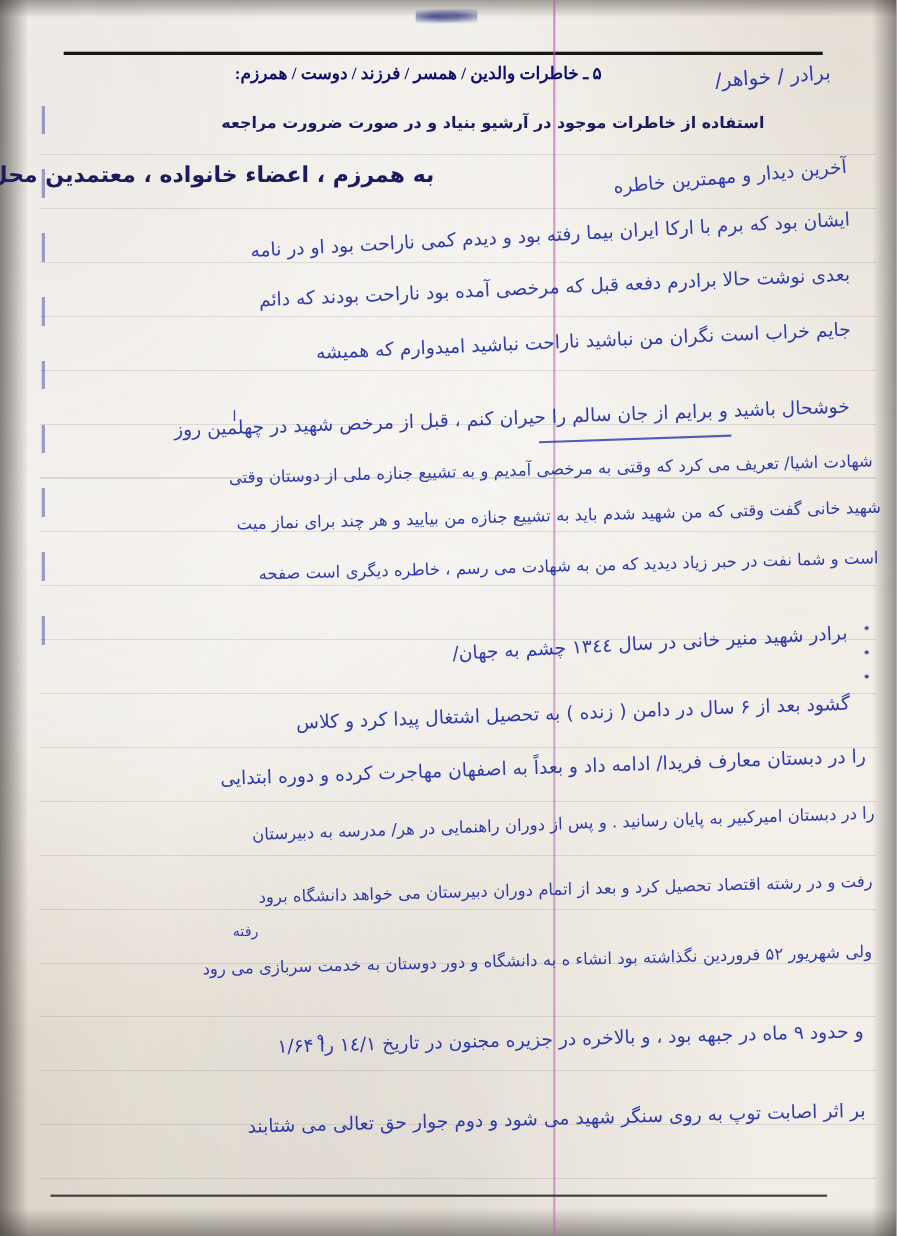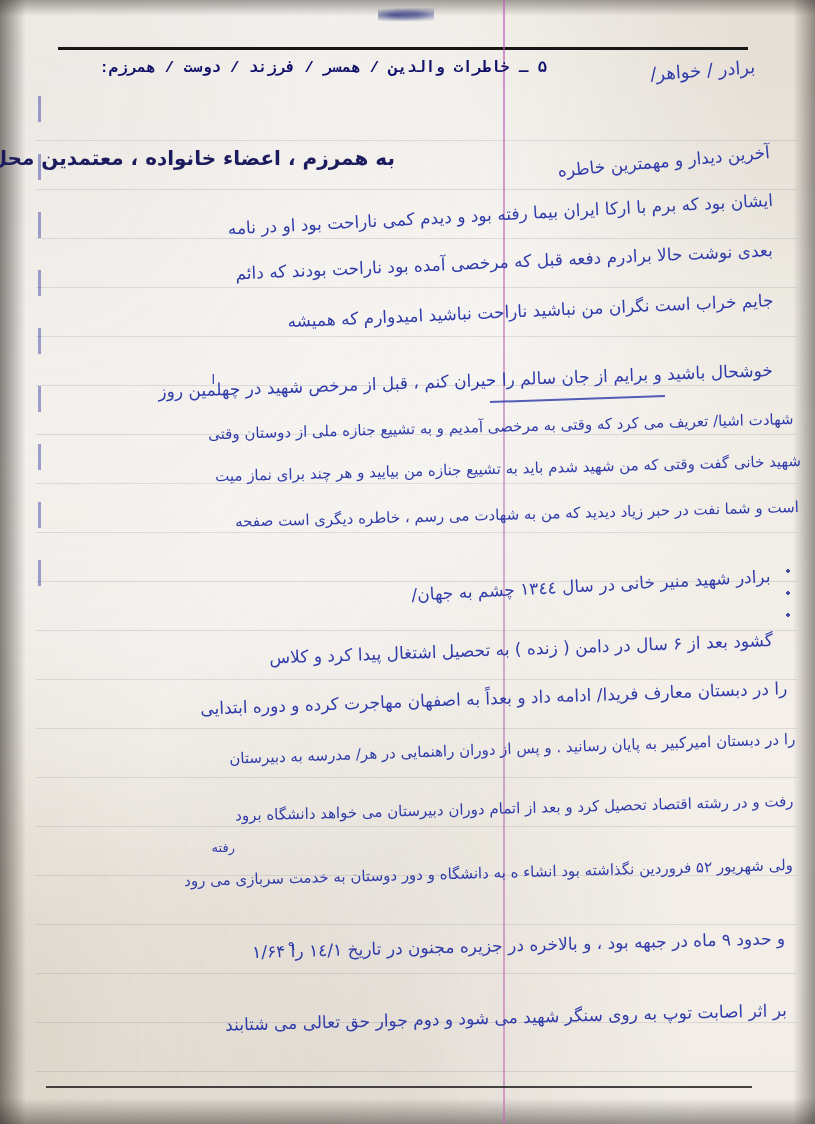--- a/index.html
+++ b/index.html
@@ -141,21 +141,21 @@
     white-space: nowrap;
     transform-origin: right center;
     opacity: .95;
   }
   .hand.small { font-size: 15px; }
   .hand.tiny  { font-size: 13px; }
   .q-head {
     position: absolute;
     direction: rtl;
     color: #10106a;
-    font-family: Liberation Mono, monospace;
+    font-family: Liberation Serif, serif;
     font-weight: bold;
     font-size: 15.5px;
     white-space: nowrap;
   }
   .hl {
     position: absolute;
     height: 2px;
     background: #2b36a8;
     opacity: .8;
   }
@@ -176,20 +176,21 @@
   <div class="rules"></div>
   <div class="margin-ticks"></div>
   <div class="dots-right"></div>
   <div class="fold-line"></div>
   <div class="bottom-rule"></div>
 
   <div class="q-head" style="top:58px; right:268px;">۵ ـ خاطرات والدین / همسر / فرزند / دوست / همرزم:</div>
 
   <div class="hand" style="top:56px; right:60px; font-size:18px; transform:rotate(-4deg);">برادر / خواهر/</div>
 
+  <div class="printed" style="top:104px; right:120px; font-size:14.5px;">استفاده از خاطرات موجود در آرشیو بنیاد و در صورت ضرورت مراجعه</div>
 
   <div class="printed" style="top:146px; right:420px; font-size:20px;">به همرزم ، اعضاء خانواده ، معتمدین محل و ...</div>
 
   <div class="hand" style="top:142px; right:45px; font-size:17px; transform:rotate(-5deg);">آخرین دیدار و مهمترین خاطره</div>
 
   <div class="hand" style="top:190px; right:42px; transform:rotate(-3deg);">ایشان بود که برم با ارکا ایران بیما رفته بود و دیدم کمی ناراحت بود او در نامه</div>
 
   <div class="hand" style="top:240px; right:42px; transform:rotate(-2.5deg);">بعدی نوشت حالا برادرم دفعه قبل که مرخصی آمده بود ناراحت بودند که دائم</div>
 
   <div class="hand" style="top:290px; right:42px; transform:rotate(-2.5deg);">جایم خراب است نگران من نباشید ناراحت نباشید امیدوارم که همیشه</div>

